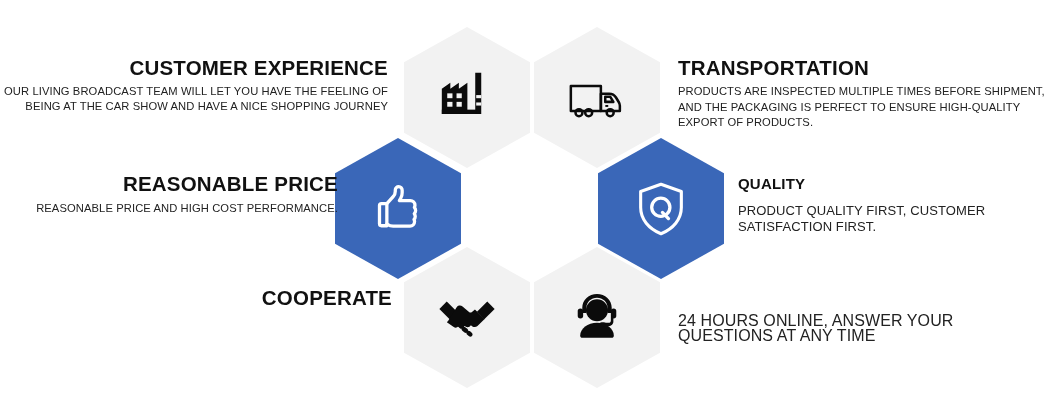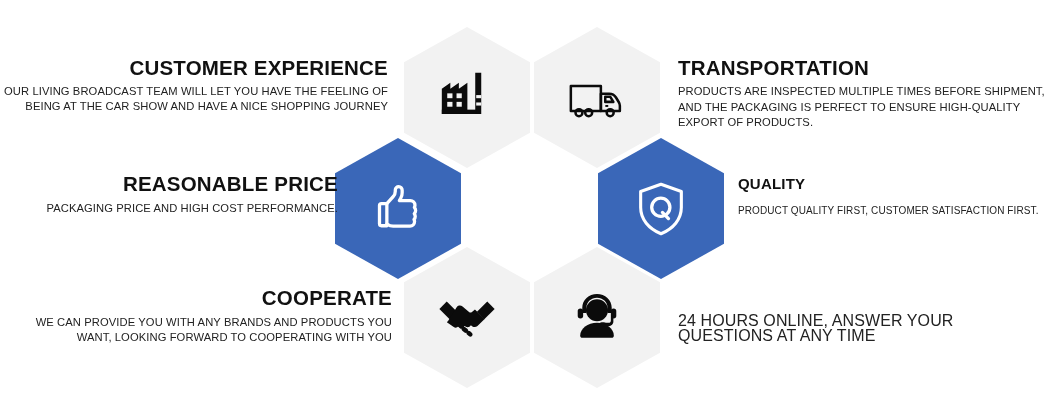--- a/index.html
+++ b/index.html
@@ -92,21 +92,21 @@
   #blk-transport {
     left: 678px; top: 56px; width: 372px;
   }
   #blk-transport .title { font-size: 20.5px; line-height: 24px; }
   #blk-transport .desc  { font-size: 11.2px; line-height: 15.5px; margin-top: 4px; }
 
   #blk-quality {
     left: 738px; top: 172px; width: 310px;
   }
   #blk-quality .title { font-size: 15px; line-height: 24px; }
-  #blk-quality .desc  { font-size: 10px; line-height: 15.5px; margin-top: 7px; }
+  #blk-quality .desc  { font-size: 13px; line-height: 15.5px; margin-top: 7px; }
 
   #blk-service {
     left: 678px; top: 286px; width: 360px;
   }
   #blk-service .title { font-size: 20.5px; line-height: 24px; }
   #blk-service .desc  { font-size: 16px; line-height: 15px; margin-top: 27px; }
 </style>
 </head>
 <body>
 
@@ -191,30 +191,29 @@
     <div class="desc">PRODUCTS ARE INSPECTED MULTIPLE TIMES BEFORE SHIPMENT, AND THE PACKAGING IS PERFECT TO ENSURE HIGH-QUALITY EXPORT OF PRODUCTS.</div>
   </div>
 
   <div class="block left" id="blk-customer">
     <div class="title">CUSTOMER EXPERIENCE</div>
     <div class="desc">OUR LIVING BROADCAST TEAM WILL LET YOU HAVE THE FEELING OF BEING AT THE CAR SHOW AND HAVE A NICE SHOPPING JOURNEY</div>
   </div>
 
   <div class="block left" id="blk-price">
     <div class="title">REASONABLE PRICE</div>
-    <div class="desc">PACKAGING PRICE AND HIGH COST PERFORMANCE.</div>
+    <div class="desc">REASONABLE PRICE AND HIGH COST PERFORMANCE.</div>
   </div>
 
   <div class="block right" id="blk-quality">
     <div class="title">QUALITY</div>
     <div class="desc">PRODUCT QUALITY FIRST, CUSTOMER SATISFACTION FIRST.</div>
   </div>
 
   <div class="block left" id="blk-cooperate">
     <div class="title">COOPERATE</div>
-    <div class="desc">WE CAN PROVIDE YOU WITH ANY BRANDS AND PRODUCTS YOU WANT, LOOKING FORWARD TO COOPERATING WITH YOU</div>
   </div>
 
   <div class="block right" id="blk-service">
     <div class="desc">24 HOURS ONLINE, ANSWER YOUR QUESTIONS AT ANY TIME</div>
   </div>
 
 </div>
 
 </body></html>

